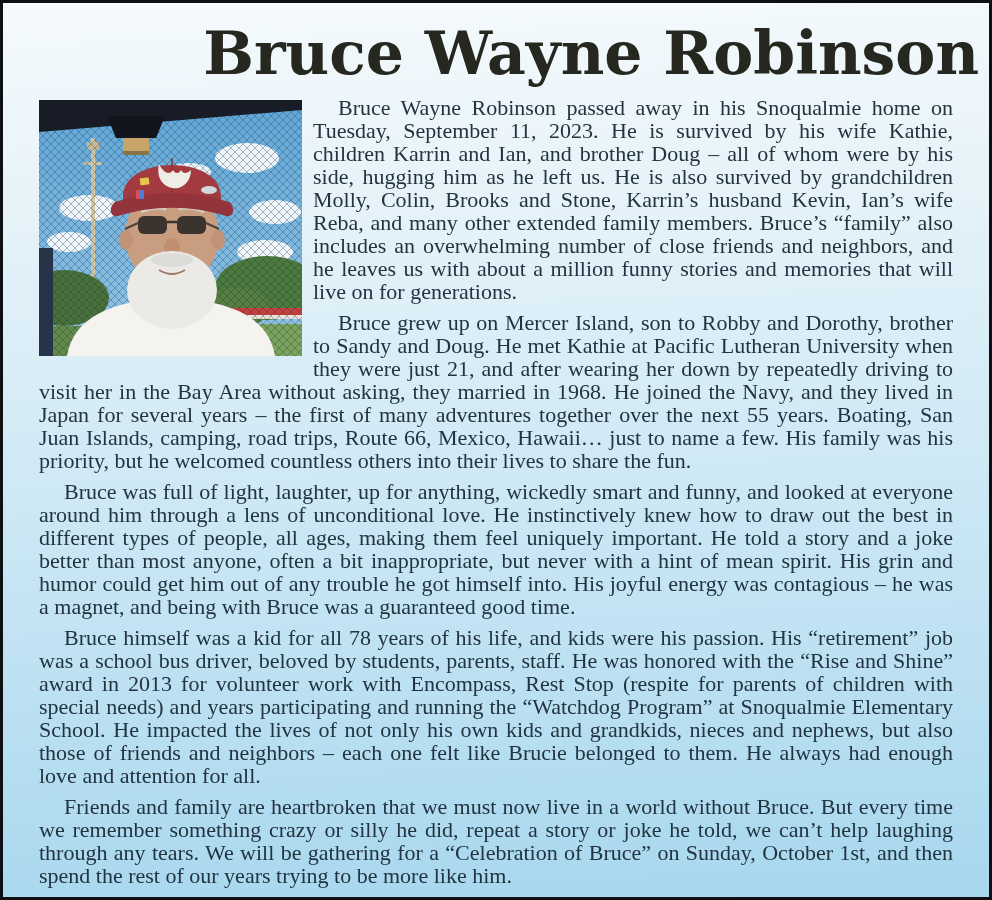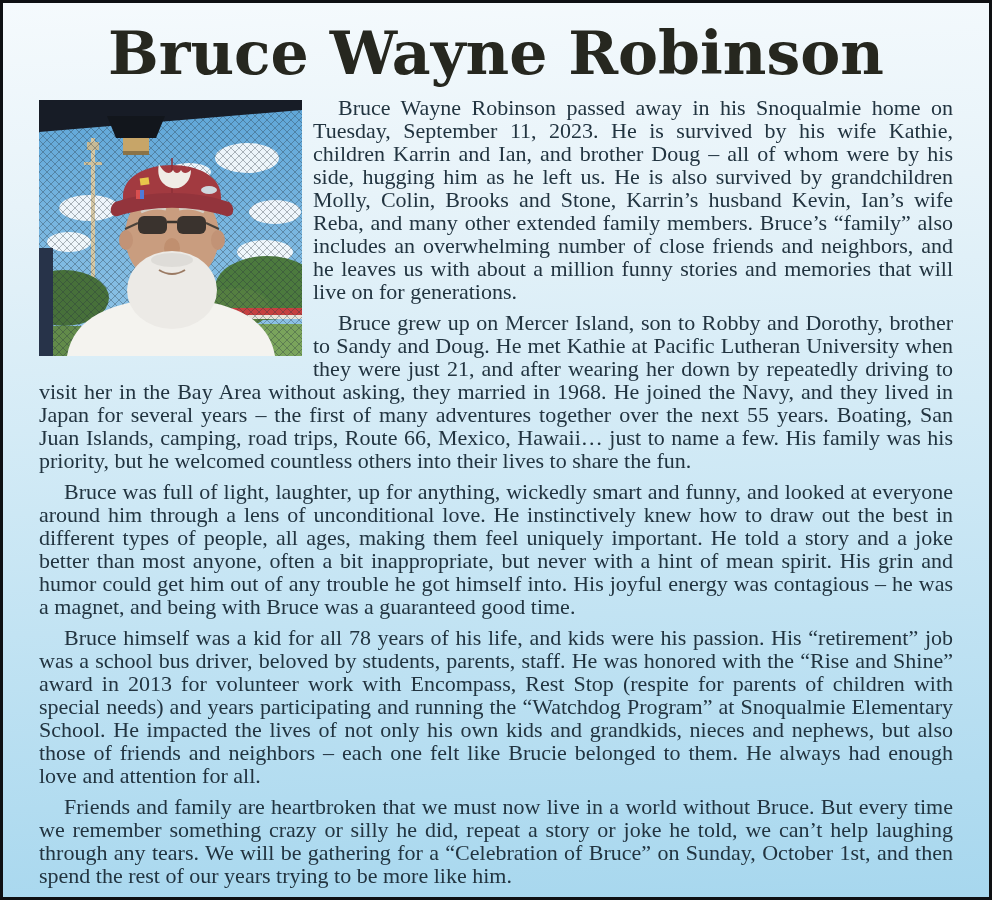--- a/index.html
+++ b/index.html
@@ -8,21 +8,21 @@
     position: relative;
     width: 992px;
     height: 900px;
     border: 3px solid #0e1013;
     background: linear-gradient(178deg, #f5fafd 0%, #e7f3f9 22%, #cde8f5 55%, #a7d7ee 100%);
     overflow: hidden;
     font-family: "Liberation Serif", "DejaVu Serif", serif;
   }
   .title {
     margin: 18px 10px 10px 10px;
-    text-align: center;
+    text-align: right;
     font-family: "DejaVu Serif", serif;
     font-weight: bold;
     font-size: 60px;
     line-height: 1.08;
     color: #26271f;
     letter-spacing: 0;
   }
   .body-text {
     padding: 0 36px;
     font-size: 22px;

